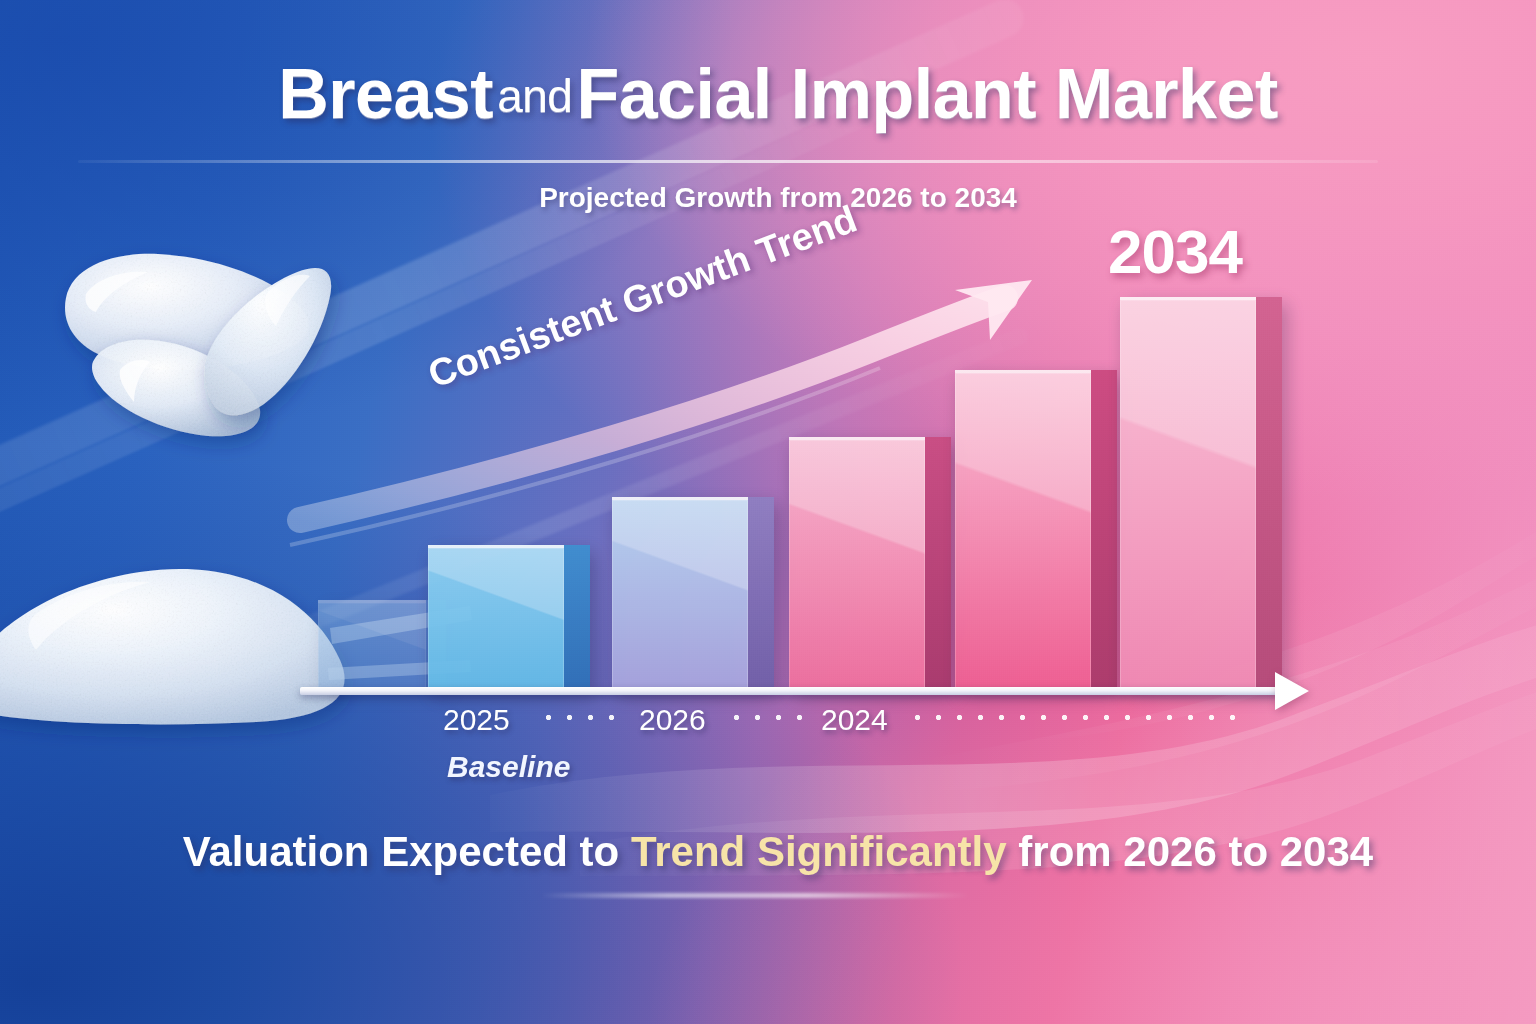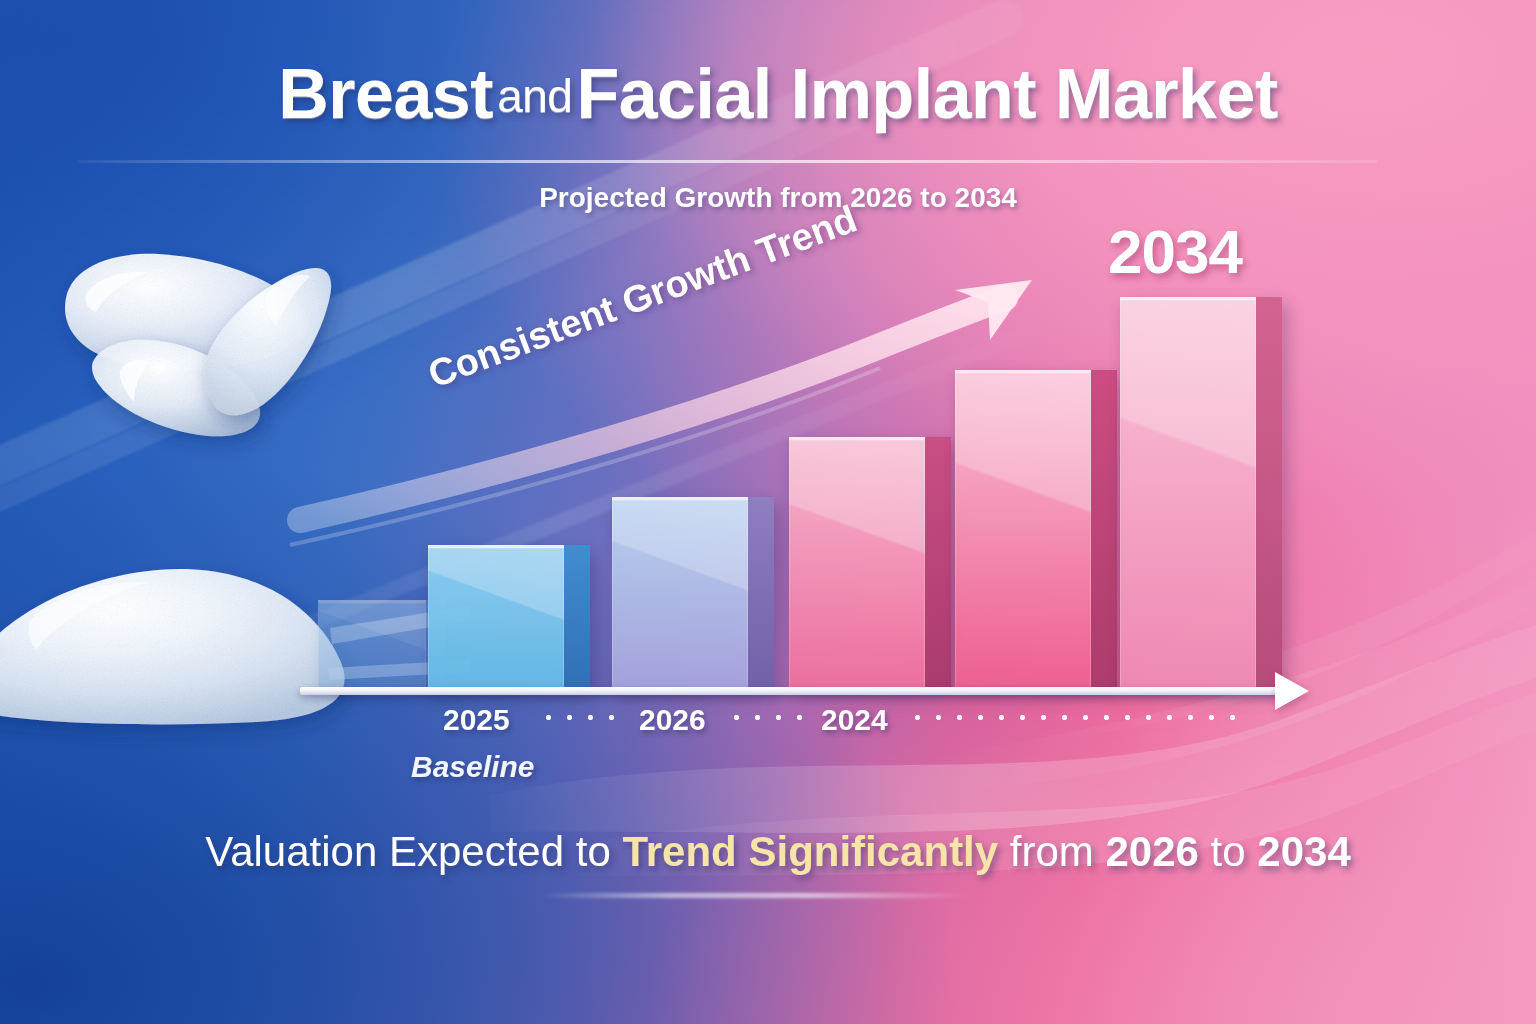--- a/index.html
+++ b/index.html
@@ -173,33 +173,34 @@
     width: 0; height: 0;
     border-top: 19px solid transparent;
     border-bottom: 19px solid transparent;
     border-left: 34px solid #ffffff;
     filter: drop-shadow(2px 3px 4px rgba(120,40,80,0.35));
   }
 
   .tick-label {
     position: absolute;
     font-size: 30px;
-    font-weight: 700;
+    font-weight: 400;
     color: #ffffff;
     text-shadow: 2px 3px 5px rgba(40,40,90,0.45);
     white-space: nowrap;
   }
   .tick-sub {
     position: absolute;
     font-size: 30px;
     font-weight: 700;
     font-style: italic;
     color: #f2f6ff;
     text-shadow: 2px 3px 5px rgba(40,40,90,0.45);
     white-space: nowrap;
+    margin-left: 36px;
   }
   .dots {
     position: absolute;
     height: 7px;
     background-image: radial-gradient(circle, #ffffff 0 2.6px, rgba(255,255,255,0) 2.9px);
     background-size: 21px 7px;
     background-repeat: repeat-x;
     opacity: 0.92;
   }
 
@@ -225,21 +226,21 @@
     position: absolute;
     left: 0; right: 0; top: 828px;
     text-align: center;
     font-size: 42px;
     font-weight: 700;
     color: #ffffff;
     text-shadow: 3px 4px 6px rgba(45,45,95,0.45);
     white-space: nowrap;
   }
   .footer .hl { font-weight: 700; }
-  .footer .reg { font-weight: 400; }
+  .footer .reg { font-weight: 700; }
   .footer-underline {
     position: absolute;
     left: 540px; width: 430px; top: 893px; height: 5px;
     background: linear-gradient(90deg, rgba(255,255,255,0.0), rgba(255,255,255,0.55) 30%, rgba(255,255,255,0.6) 62%, rgba(255,255,255,0.0));
     border-radius: 4px;
     filter: blur(1.4px);
   }
 </style>
 </head>
 <body>

